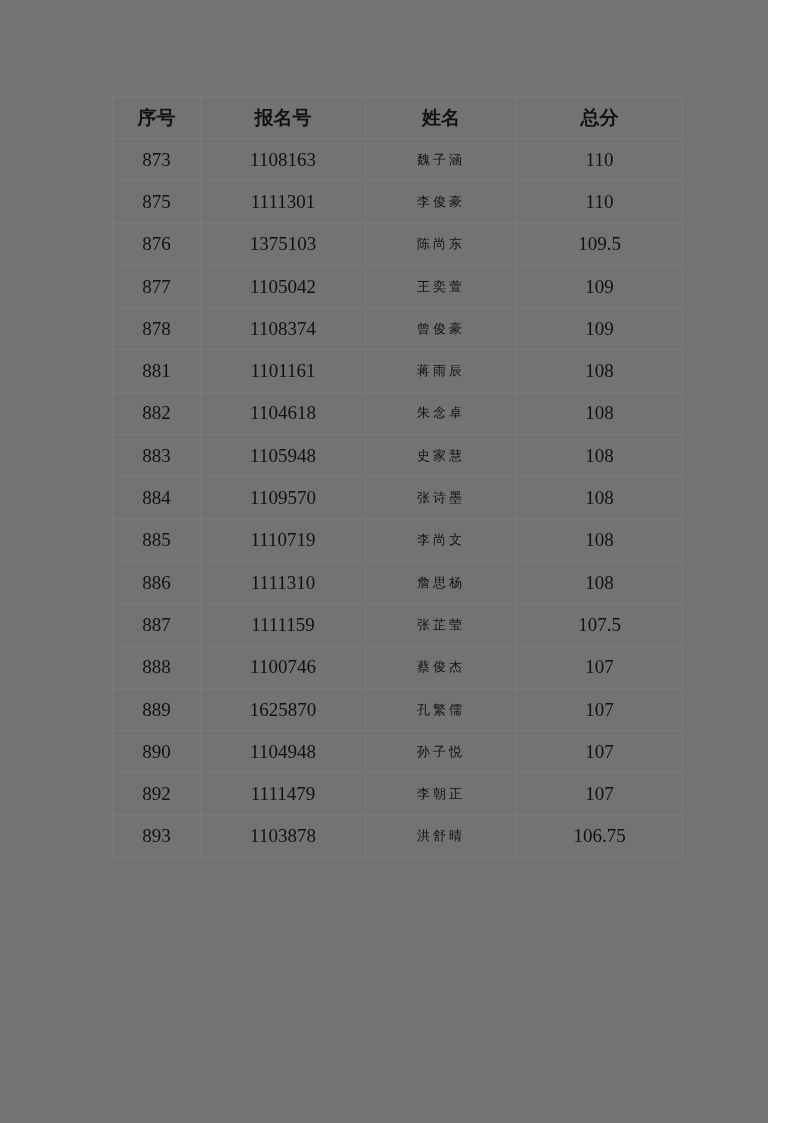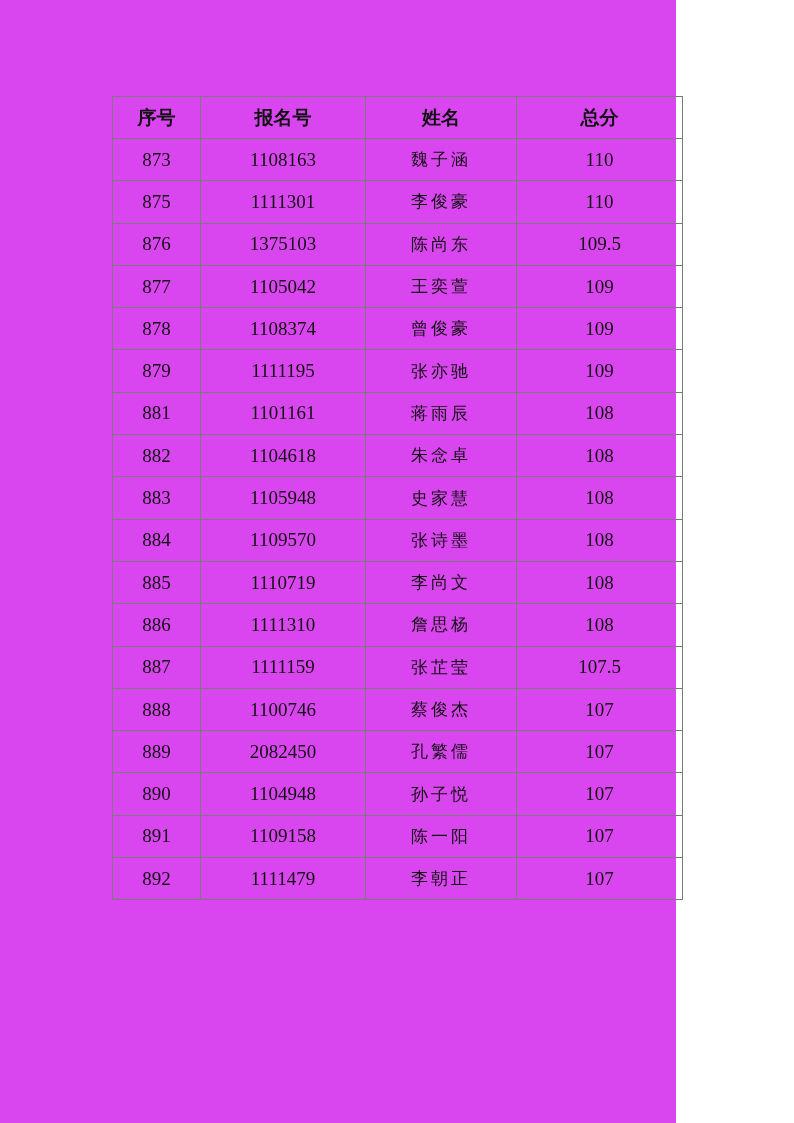--- a/index.html
+++ b/index.html
@@ -9,23 +9,23 @@
     }
     body {
       width: 794px;
       height: 1123px;
       position: relative;
       overflow: hidden;
     }
     .page {
       position: absolute;
       left: 0; top: 0;
-      width: 676px;
+      width: 768px;
       height: 1123px;
-      background: #d946ef;
+      background: #737373;
     }
     table.scores {
       position: absolute;
       left: 112px;
       top: 96px;
       width: 570px;
       border-collapse: collapse;
       table-layout: fixed;
     }
     table.scores th, table.scores td {
@@ -41,21 +41,21 @@
       font-weight: bold;
       font-size: 19px;
     }
     table.scores td {
       height: 41.3px;
       font-family: "Liberation Serif", serif;
       font-size: 19px;
     }
     table.scores td.name {
       font-family: Liberation Sans, sans-serif;
-      font-size: 17px;
+      font-size: 13px;
       letter-spacing: 3px;
     }
     col.c1 { width: 88px; }
     col.c2 { width: 165px; }
     col.c3 { width: 151px; }
     col.c4 { width: 166px; }
   </style>
 </head>
 <body>
 
@@ -100,26 +100,20 @@
           <td class="name">王奕萱</td>
           <td>109</td>
         </tr>
         <tr>
           <td>878</td>
           <td>1108374</td>
           <td class="name">曾俊豪</td>
           <td>109</td>
         </tr>
         <tr>
-          <td>879</td>
-          <td>1111195</td>
-          <td class="name">张亦驰</td>
-          <td>109</td>
-        </tr>
-        <tr>
           <td>881</td>
           <td>1101161</td>
           <td class="name">蒋雨辰</td>
           <td>108</td>
         </tr>
         <tr>
           <td>882</td>
           <td>1104618</td>
           <td class="name">朱念卓</td>
           <td>108</td>
@@ -155,37 +149,37 @@
           <td>107.5</td>
         </tr>
         <tr>
           <td>888</td>
           <td>1100746</td>
           <td class="name">蔡俊杰</td>
           <td>107</td>
         </tr>
         <tr>
           <td>889</td>
-          <td>2082450</td>
+          <td>1625870</td>
           <td class="name">孔繁儒</td>
           <td>107</td>
         </tr>
         <tr>
           <td>890</td>
           <td>1104948</td>
           <td class="name">孙子悦</td>
           <td>107</td>
         </tr>
         <tr>
-          <td>891</td>
-          <td>1109158</td>
-          <td class="name">陈一阳</td>
-          <td>107</td>
-        </tr>
-        <tr>
           <td>892</td>
           <td>1111479</td>
           <td class="name">李朝正</td>
           <td>107</td>
+        </tr>
+        <tr>
+          <td>893</td>
+          <td>1103878</td>
+          <td class="name">洪舒晴</td>
+          <td>106.75</td>
         </tr>
       </tbody>
   </table>
 </div>
 
 </body></html>

